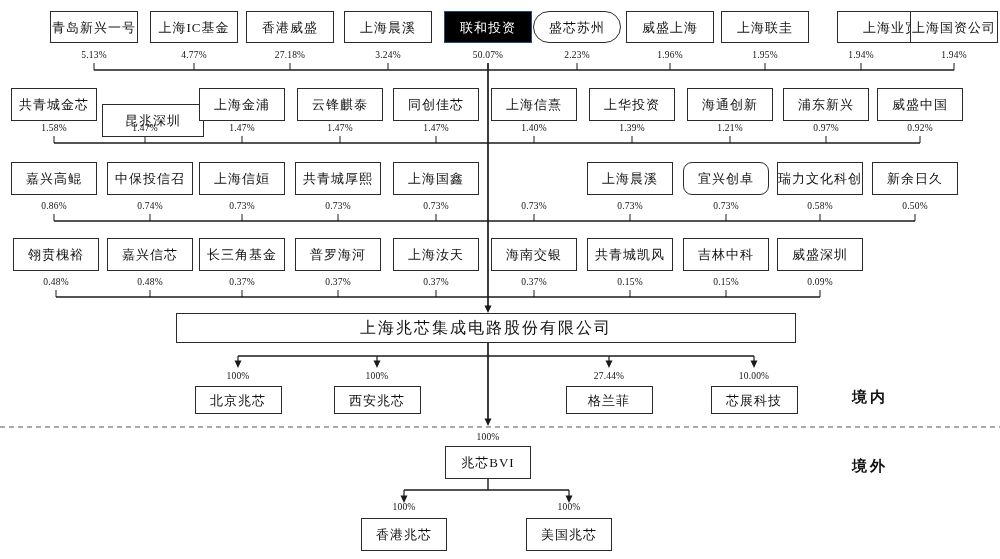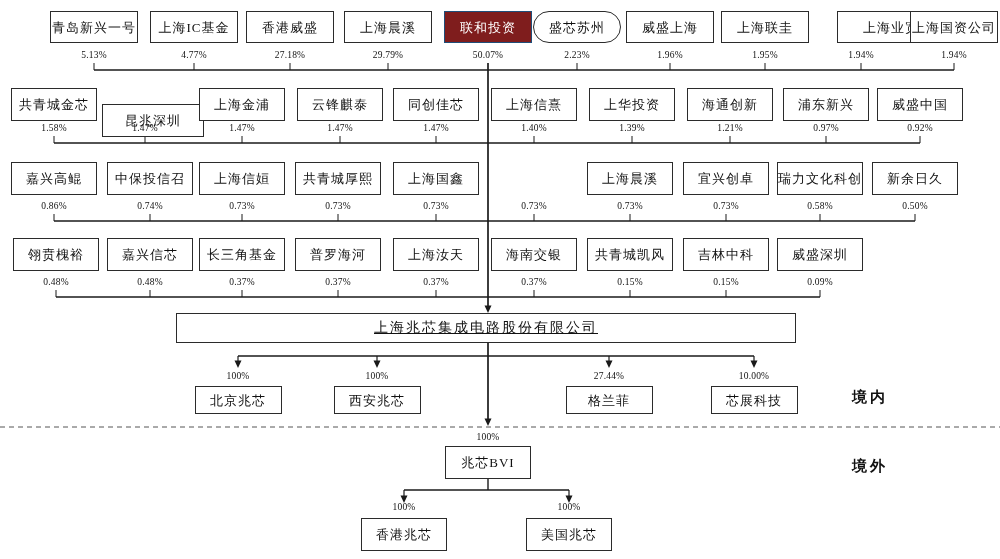--- a/index.html
+++ b/index.html
@@ -7,22 +7,22 @@
     position:relative;width:1000px;height:559px;background:#ffffff;overflow:hidden;
     font-family:"Liberation Serif","DejaVu Serif",serif;color:#111;
   }
   #conn{position:absolute;left:0;top:0;width:1000px;height:559px;}
   #nodes{position:absolute;left:0;top:0;width:1000px;height:559px;}
   .box{
     position:absolute;box-sizing:border-box;border:1.4px solid #2b2b2b;background:#ffffff;
     display:flex;align-items:center;justify-content:center;
     font-size:13px;letter-spacing:1px;white-space:nowrap;line-height:1;
   }
-  .box.hl{background:#7f1d1d;border-color:#1F4E79;color:#ffffff;}
-  .box.company{font-size:14px;letter-spacing:2px;border-width:1.5px;text-decoration:underline;}
+  .box.hl{background:#000000;border-color:#1F4E79;color:#ffffff;}
+  .box.company{font-size:16px;letter-spacing:2px;border-width:1.5px;}
   .pct{
     position:absolute;transform:translate(-50%,-50%);font-size:9.5px;letter-spacing:0.2px;
     white-space:nowrap;line-height:1;color:#111;
   }
   .region{
     position:absolute;font-size:15px;font-weight:bold;letter-spacing:3px;white-space:nowrap;
   }
   .region-domestic{left:852px;top:388px;}
   .region-overseas{left:852px;top:457px;}
 </style>
@@ -96,21 +96,21 @@
       <polygon points="569,503 565.5,495.5 572.5,495.5" fill="#1A1A1A"></polygon>
     </svg>
   <div id="nodes">
       <div class="box" style="left: 50px; top: 11px; width: 88px; height: 32px;">青岛新兴一号</div>
       <div class="pct" style="left: 94px; top: 56px;">5.13%</div>
       <div class="box" style="left: 150px; top: 11px; width: 88px; height: 32px;">上海IC基金</div>
       <div class="pct" style="left: 194px; top: 56px;">4.77%</div>
       <div class="box" style="left: 246px; top: 11px; width: 88px; height: 32px;">香港威盛</div>
       <div class="pct" style="left: 290px; top: 56px;">27.18%</div>
       <div class="box" style="left: 344px; top: 11px; width: 88px; height: 32px;">上海晨溪</div>
-      <div class="pct" style="left: 388px; top: 56px;">29.79%</div>
+      <div class="pct" style="left: 388px; top: 56px;">3.24%</div>
       <div class="box hl" style="left: 444px; top: 11px; width: 88px; height: 32px;">联和投资</div>
       <div class="pct" style="left: 488px; top: 56px;">50.07%</div>
       <div class="box" style="left: 533px; top: 11px; width: 88px; height: 32px; border-radius: 16px;">盛芯苏州</div>
       <div class="pct" style="left: 577px; top: 56px;">2.23%</div>
       <div class="box" style="left: 626px; top: 11px; width: 88px; height: 32px;">威盛上海</div>
       <div class="pct" style="left: 670px; top: 56px;">1.96%</div>
       <div class="box" style="left: 721px; top: 11px; width: 88px; height: 32px;">上海联圭</div>
       <div class="pct" style="left: 765px; top: 56px;">1.95%</div>
       <div class="box" style="left: 817px; top: 11px; width: 108px; height: 32px; margin-left: 20px;">上海业宽</div>
       <div class="pct" style="left: 861px; top: 56px;">1.94%</div>
@@ -142,21 +142,21 @@
       <div class="pct" style="left: 150px; top: 207px;">0.74%</div>
       <div class="box" style="left: 199px; top: 162px; width: 86px; height: 33px;">上海信姮</div>
       <div class="pct" style="left: 242px; top: 207px;">0.73%</div>
       <div class="box" style="left: 295px; top: 162px; width: 86px; height: 33px;">共青城厚熙</div>
       <div class="pct" style="left: 338px; top: 207px;">0.73%</div>
       <div class="box" style="left: 393px; top: 162px; width: 86px; height: 33px;">上海国鑫</div>
       <div class="pct" style="left: 436px; top: 207px;">0.73%</div>
       <div class="pct" style="left: 534px; top: 207px;">0.73%</div>
       <div class="box" style="left: 587px; top: 162px; width: 86px; height: 33px;">上海晨溪</div>
       <div class="pct" style="left: 630px; top: 207px;">0.73%</div>
-      <div class="box" style="left: 683px; top: 162px; width: 86px; height: 33px;">宜兴创卓</div>
+      <div class="box" style="left: 683px; top: 162px; width: 86px; height: 33px; border-radius: 9px;">宜兴创卓</div>
       <div class="pct" style="left: 726px; top: 207px;">0.73%</div>
       <div class="box" style="left: 777px; top: 162px; width: 86px; height: 33px;">瑞力文化科创</div>
       <div class="pct" style="left: 820px; top: 207px;">0.58%</div>
       <div class="box" style="left: 872px; top: 162px; width: 86px; height: 33px;">新余日久</div>
       <div class="pct" style="left: 915px; top: 207px;">0.50%</div>
       <div class="box" style="left: 13px; top: 238px; width: 86px; height: 33px;">翎贲槐裕</div>
       <div class="pct" style="left: 56px; top: 283px;">0.48%</div>
       <div class="box" style="left: 107px; top: 238px; width: 86px; height: 33px;">嘉兴信芯</div>
       <div class="pct" style="left: 150px; top: 283px;">0.48%</div>
       <div class="box" style="left: 199px; top: 238px; width: 86px; height: 33px;">长三角基金</div>

